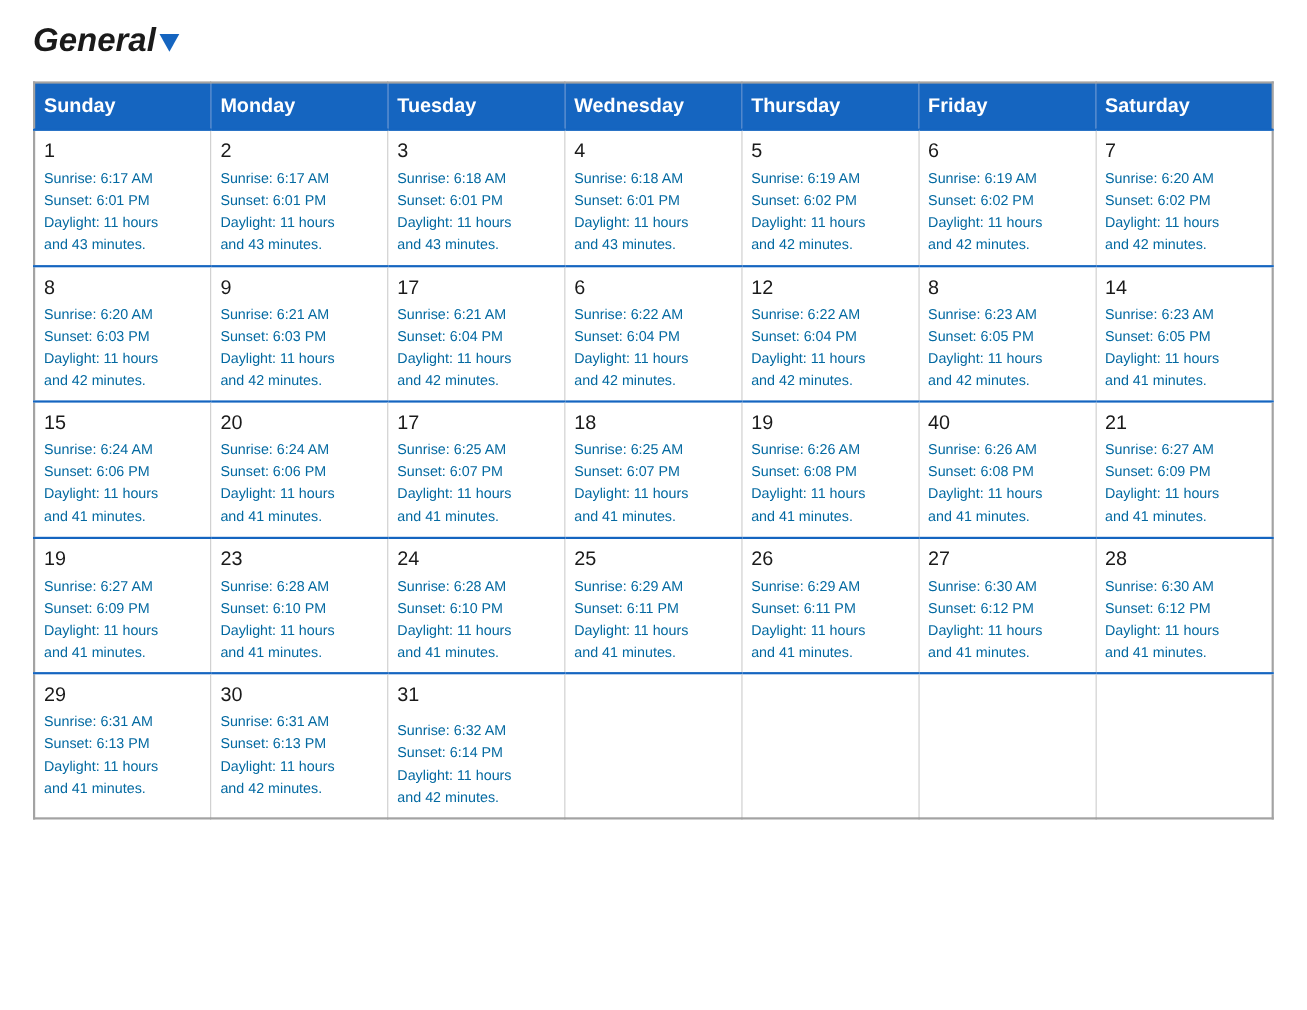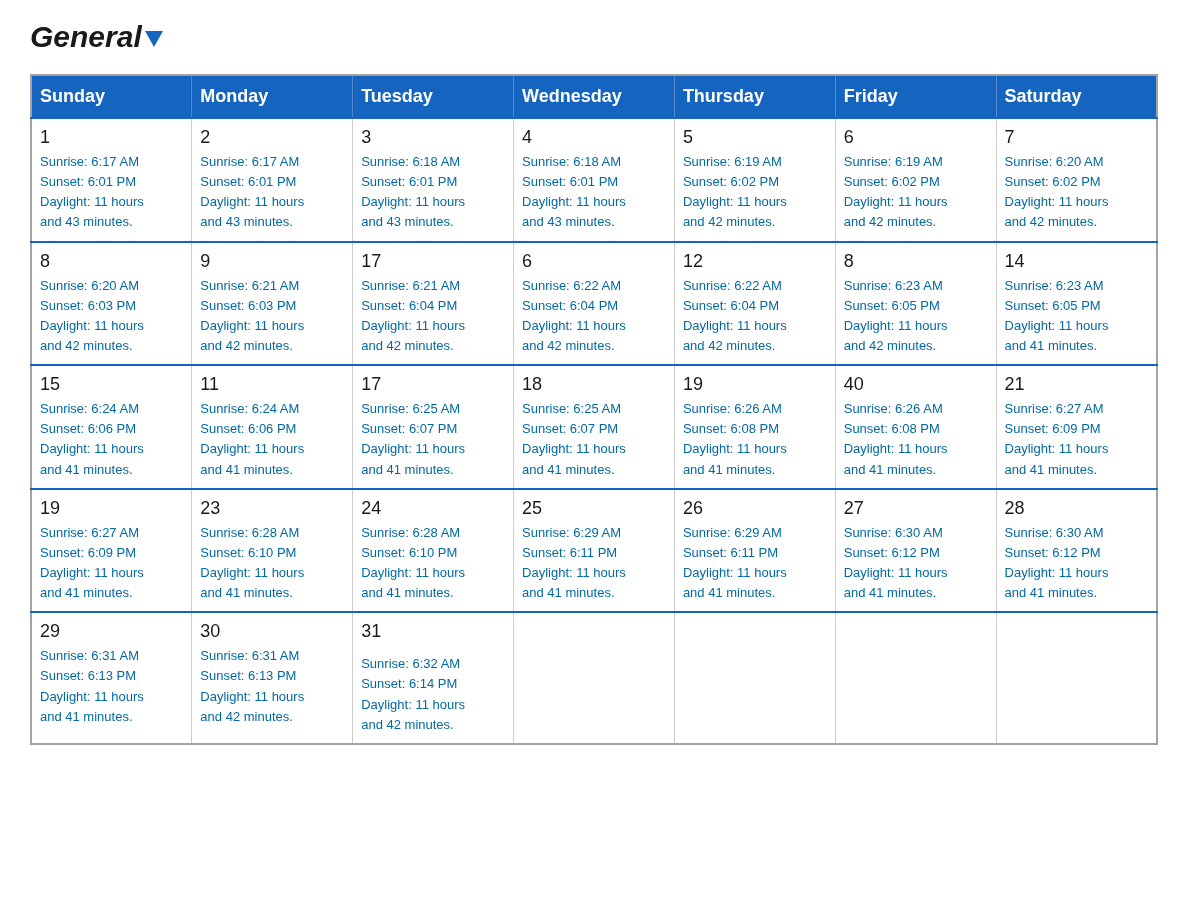--- a/index.html
+++ b/index.html
@@ -239,21 +239,21 @@
       </tr>
       <tr>
         <td>
           <span class="day-number">15</span>
           <div class="day-info" style="white-space: pre-line;">Sunrise: 6:24 AM
 Sunset: 6:06 PM
 Daylight: 11 hours
 and 41 minutes.</div>
         </td>
         <td>
-          <span class="day-number">11</span>
+          <span class="day-number">20</span>
           <div class="day-info" style="white-space: pre-line;">Sunrise: 6:24 AM
 Sunset: 6:06 PM
 Daylight: 11 hours
 and 41 minutes.</div>
         </td>
         <td>
           <span class="day-number">17</span>
           <div class="day-info" style="white-space: pre-line;">Sunrise: 6:25 AM
 Sunset: 6:07 PM
 Daylight: 11 hours

